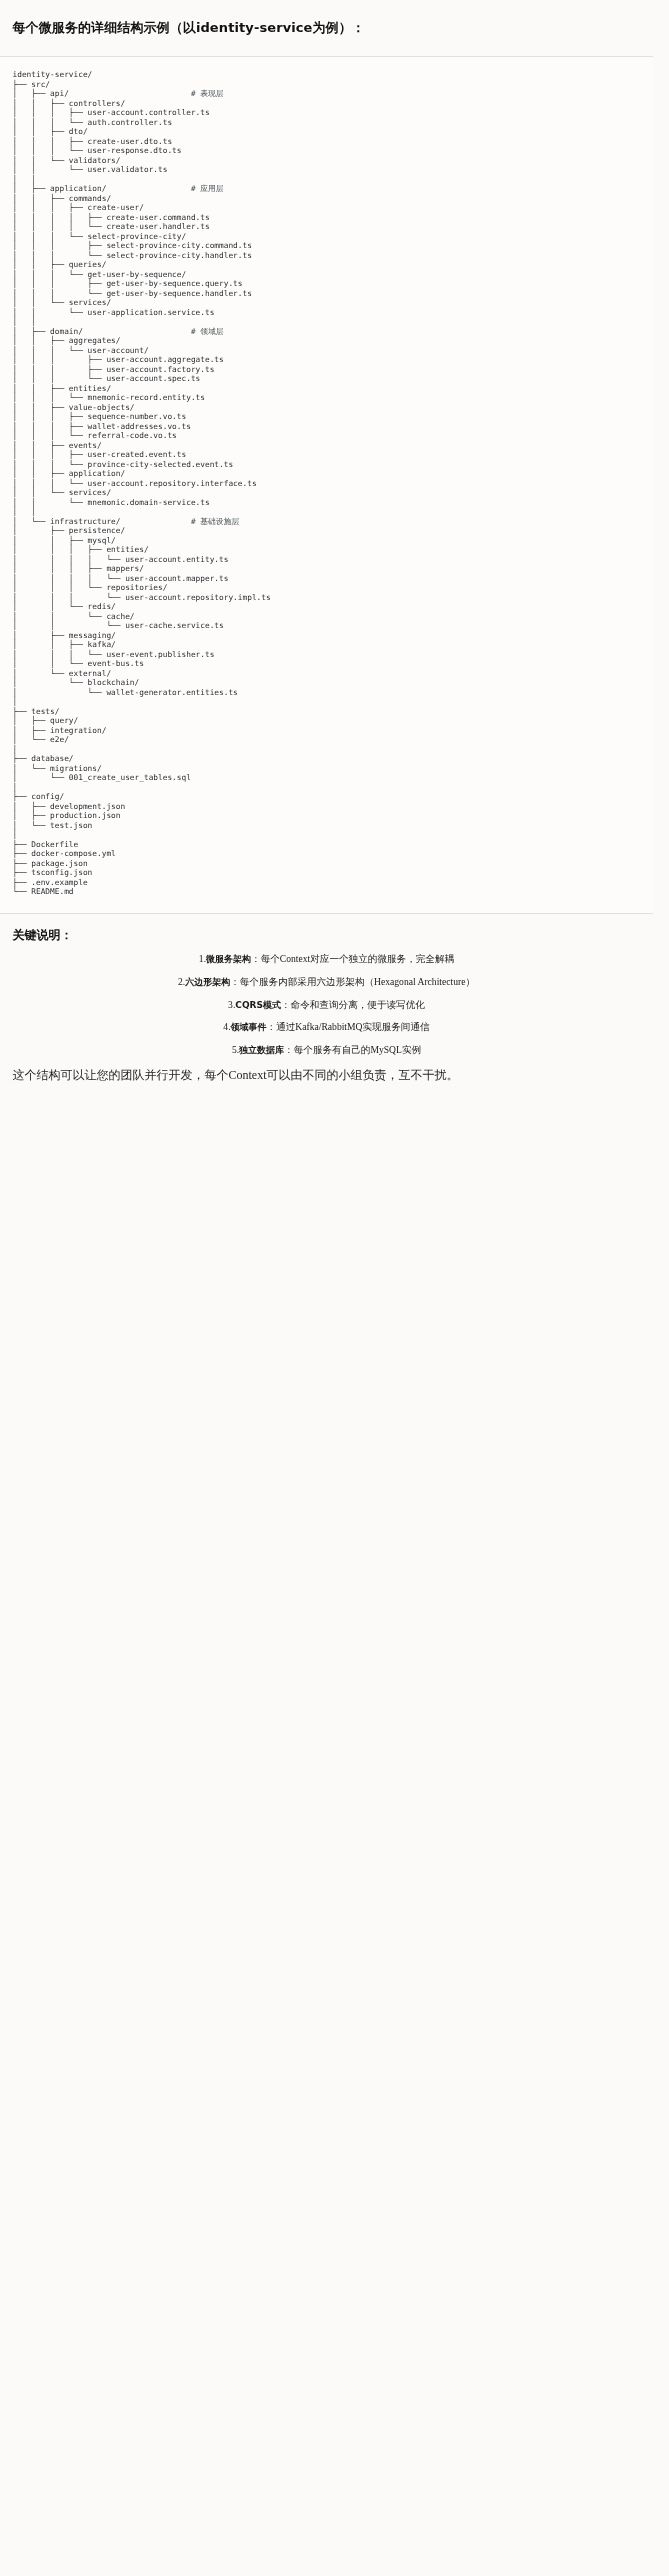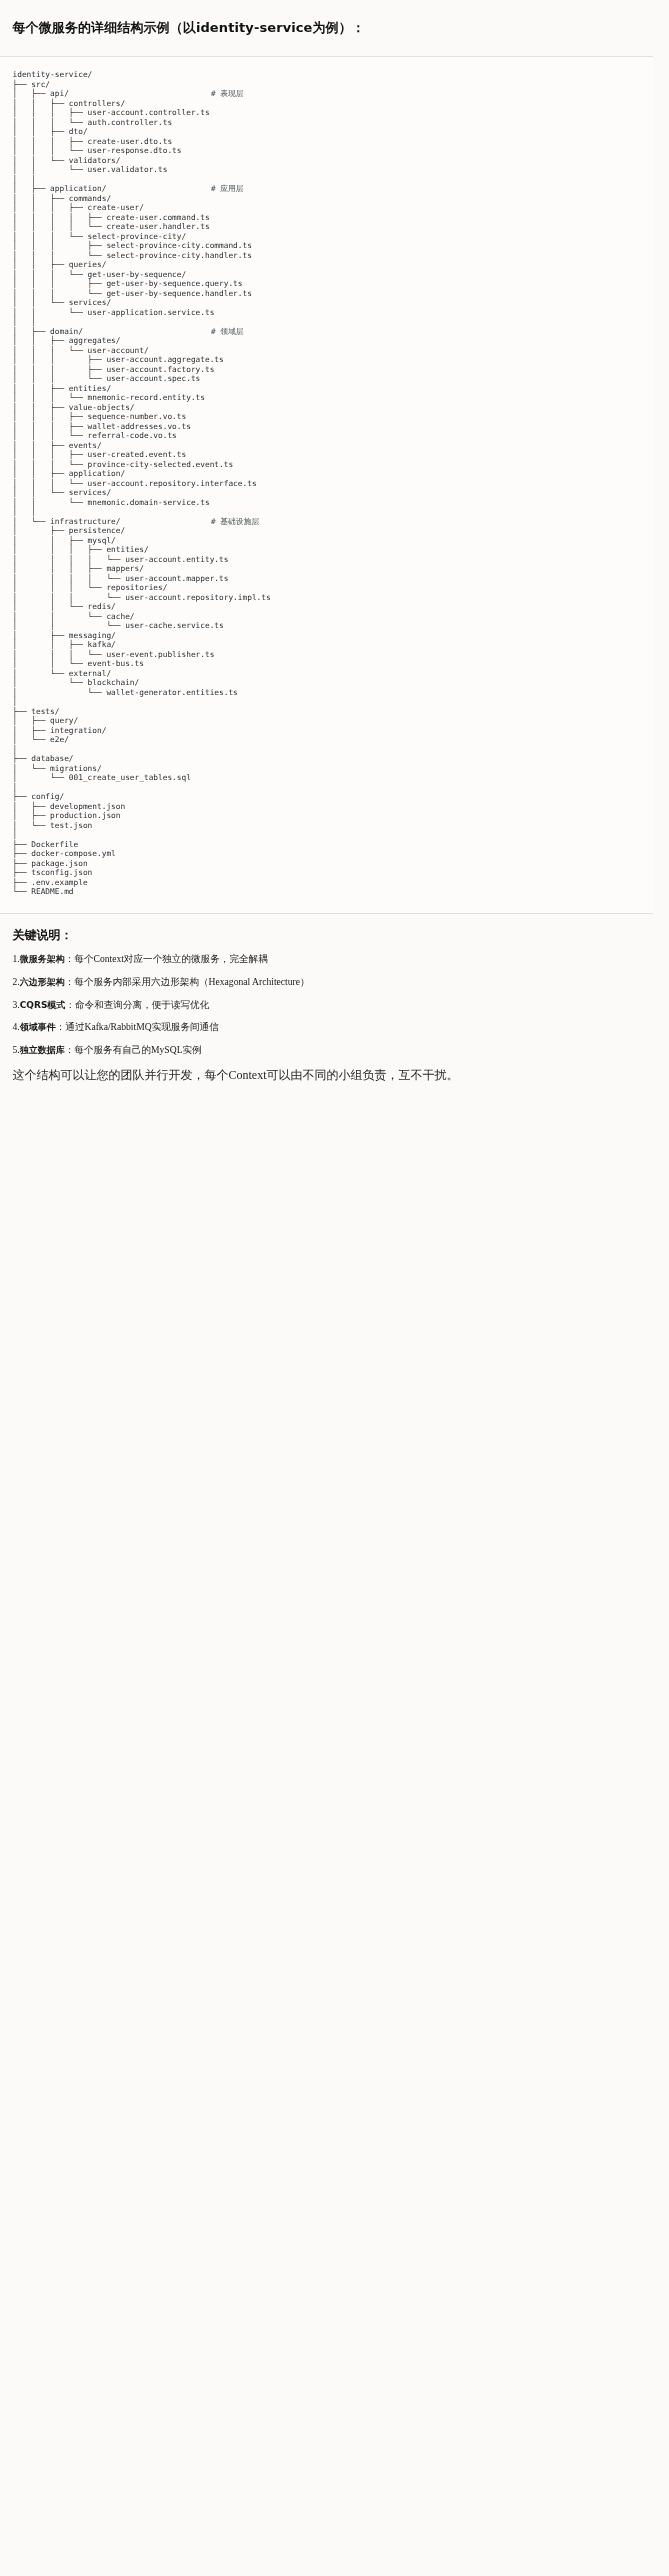--- a/index.html
+++ b/index.html
@@ -47,40 +47,40 @@
     font-size: 7.8px;
     line-height: 9.5px;
     color: #2b2f33;
     white-space: pre;
     margin: 0;
     letter-spacing: 0px;
     tab-size: 4;
   }
   .tree .cmt {
     color: #4b5156;
-    margin-left: 20px;
   }
 
   
   .keys-block {
     padding: 12.5px 12.5px 10px 12.5px;
   }
   .keys-title {
     font-family: "DejaVu Sans", "Liberation Sans", sans-serif;
     font-weight: bold;
     font-size: 12px;
     color: #111111;
     margin: 0 0 8.8px 0;
   }
   .key-item {
     font-family: "Liberation Serif", "DejaVu Serif", serif;
     font-size: 9.6px;
     line-height: 1.5;
     color: #1a1a1a;
     margin: 0 0 8.1px 0;
+    text-align: center;
   }
   .key-item .num {
     font-family: "Liberation Serif", "DejaVu Serif", serif;
   }
   .key-item .kterm {
     font-family: "DejaVu Sans", "Liberation Sans", sans-serif;
     font-weight: bold;
     font-size: 9px;
   }
   .key-item .kdesc {

